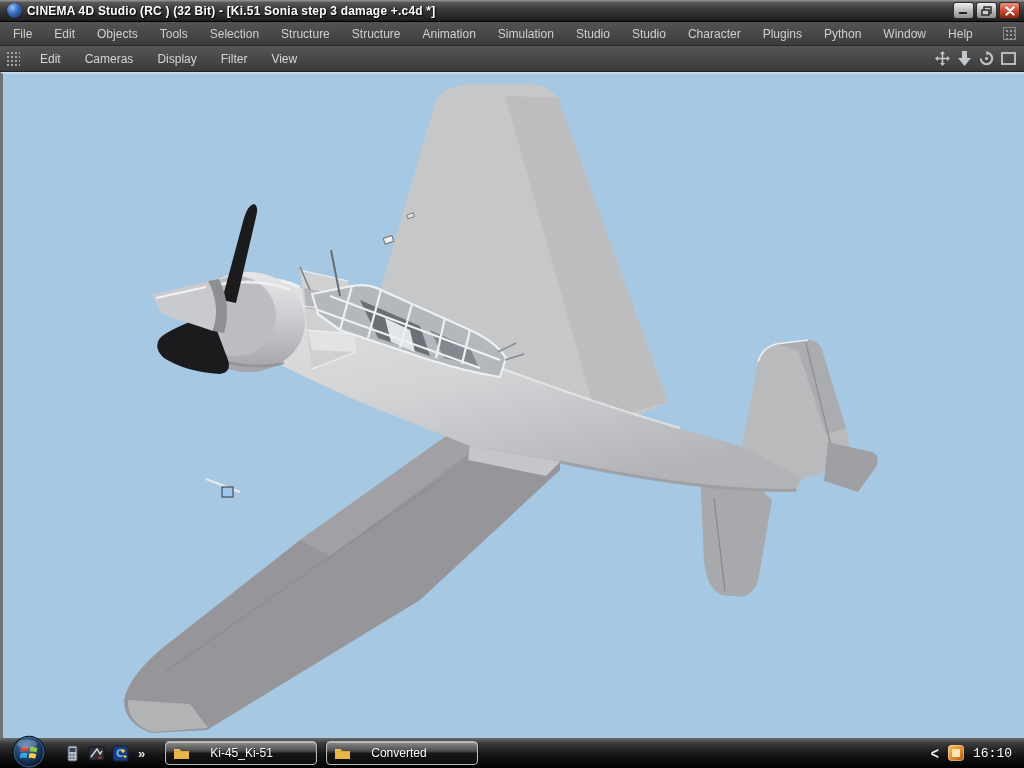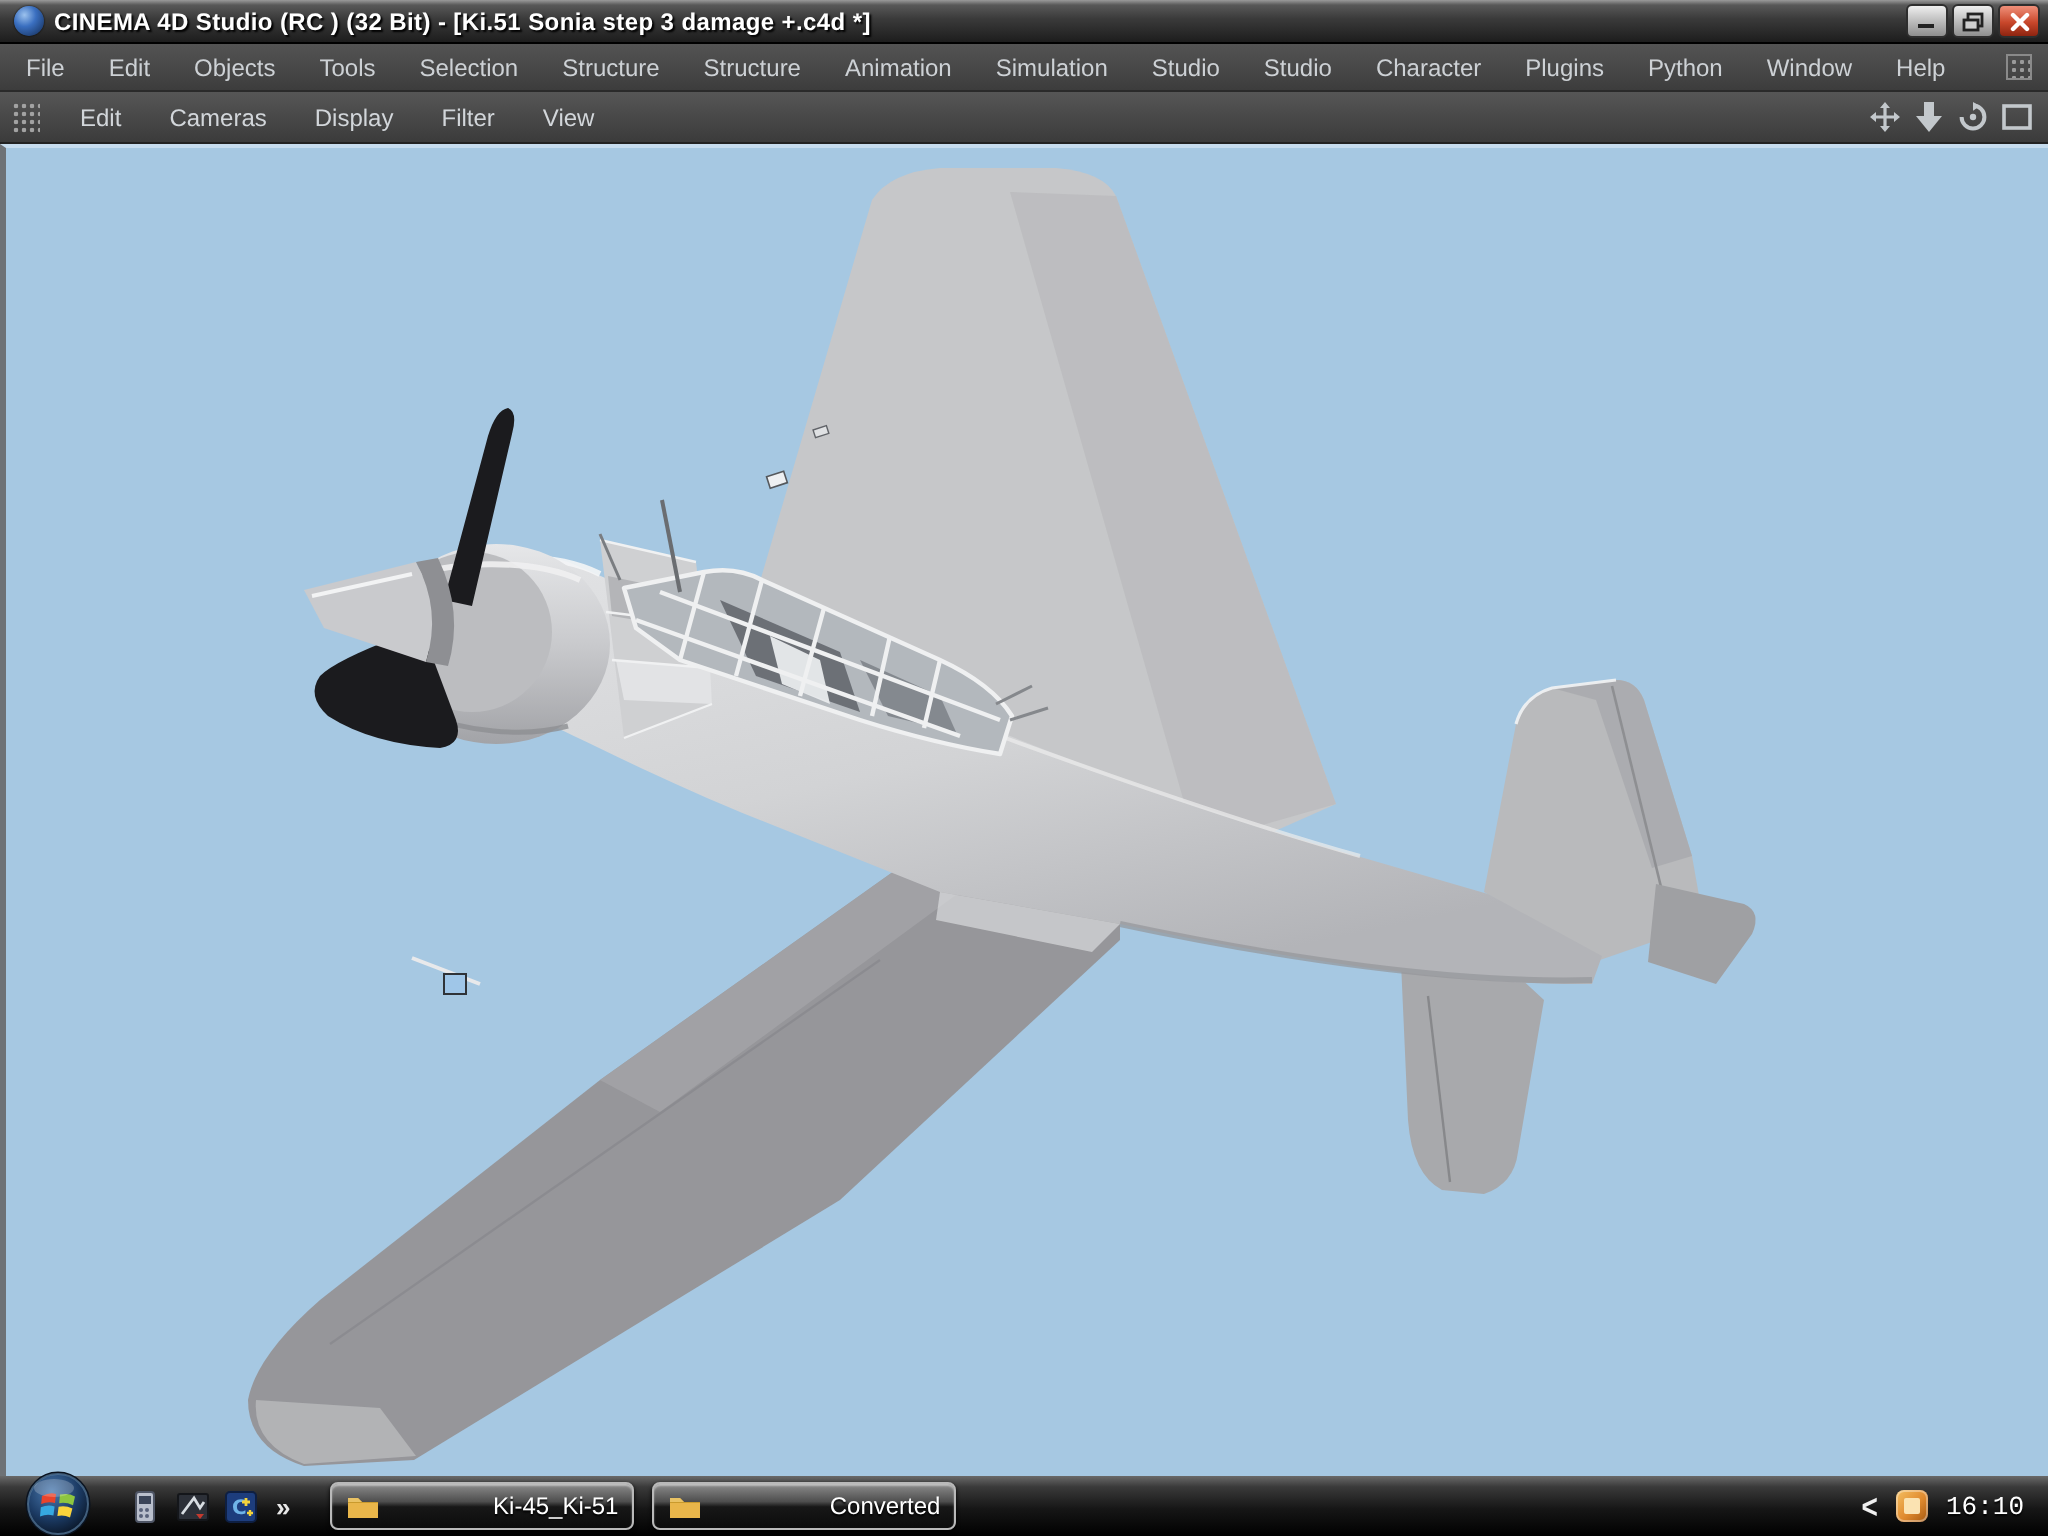--- a/index.html
+++ b/index.html
@@ -52,21 +52,21 @@
     background:linear-gradient(180deg,#6a6a6a 0%,#3a3a3a 18%,#161616 55%,#000 100%);
     display:flex; align-items:center; }
   .start-orb { width:34px; height:34px; margin:-3px 4px 0 12px; flex:0 0 auto; }
   .qlaunch { display:flex; align-items:center; gap:7px; margin:0 6px 0 14px; }
   .ql-ico { width:17px; height:17px; }
   .ql-more { color:#e8e8e8; font-size:13px; font-weight:bold; margin-left:2px; }
   .tasks { display:flex; align-items:center; gap:9px; margin-left:14px; }
   .task-btn { width:152px; height:24px; border-radius:4px; border:1px solid #b9b9b9;
     background:linear-gradient(180deg,#8c8c8c 0%,#4e4e4e 40%,#171717 52%,#0c0c0c 100%);
     box-shadow:inset 0 1px 1px rgba(255,255,255,.45), 0 1px 2px #000;
-    display:flex; align-items:center; padding:0 7px; gap:4px;justify-content:space-between; }
+    display:flex; align-items:center; padding:0 7px; gap:20px; }
   .task-btn.active { background:linear-gradient(180deg,#a2a2a2 0%,#5e5e5e 40%,#232323 52%,#101010 100%); }
   .task-label { color:#fff; font-size:12px; white-space:nowrap; overflow:hidden; text-overflow:ellipsis;
     text-shadow:0 1px 1px #000; }
   .c4d-ico { width:15px; height:15px; border-radius:50%; flex:0 0 auto;
     background:radial-gradient(circle at 35% 30%, #a9cdf5 0%, #3a6fc0 45%, #0e2347 100%); }
   .tray { margin-left:auto; display:flex; align-items:center; gap:9px; padding-right:12px; }
   .tray-chevron { color:#f0f0f0; font-size:14px; font-weight:bold; transform:scaleY(1.2); }
   .tray-ico { width:16px; height:16px; border-radius:4px;
     background:linear-gradient(135deg,#f5c063 0%,var(--tray-orange) 55%,#a4570f 100%);
     box-shadow:inset 0 0 0 1px rgba(255,255,255,.35); position:relative; }

